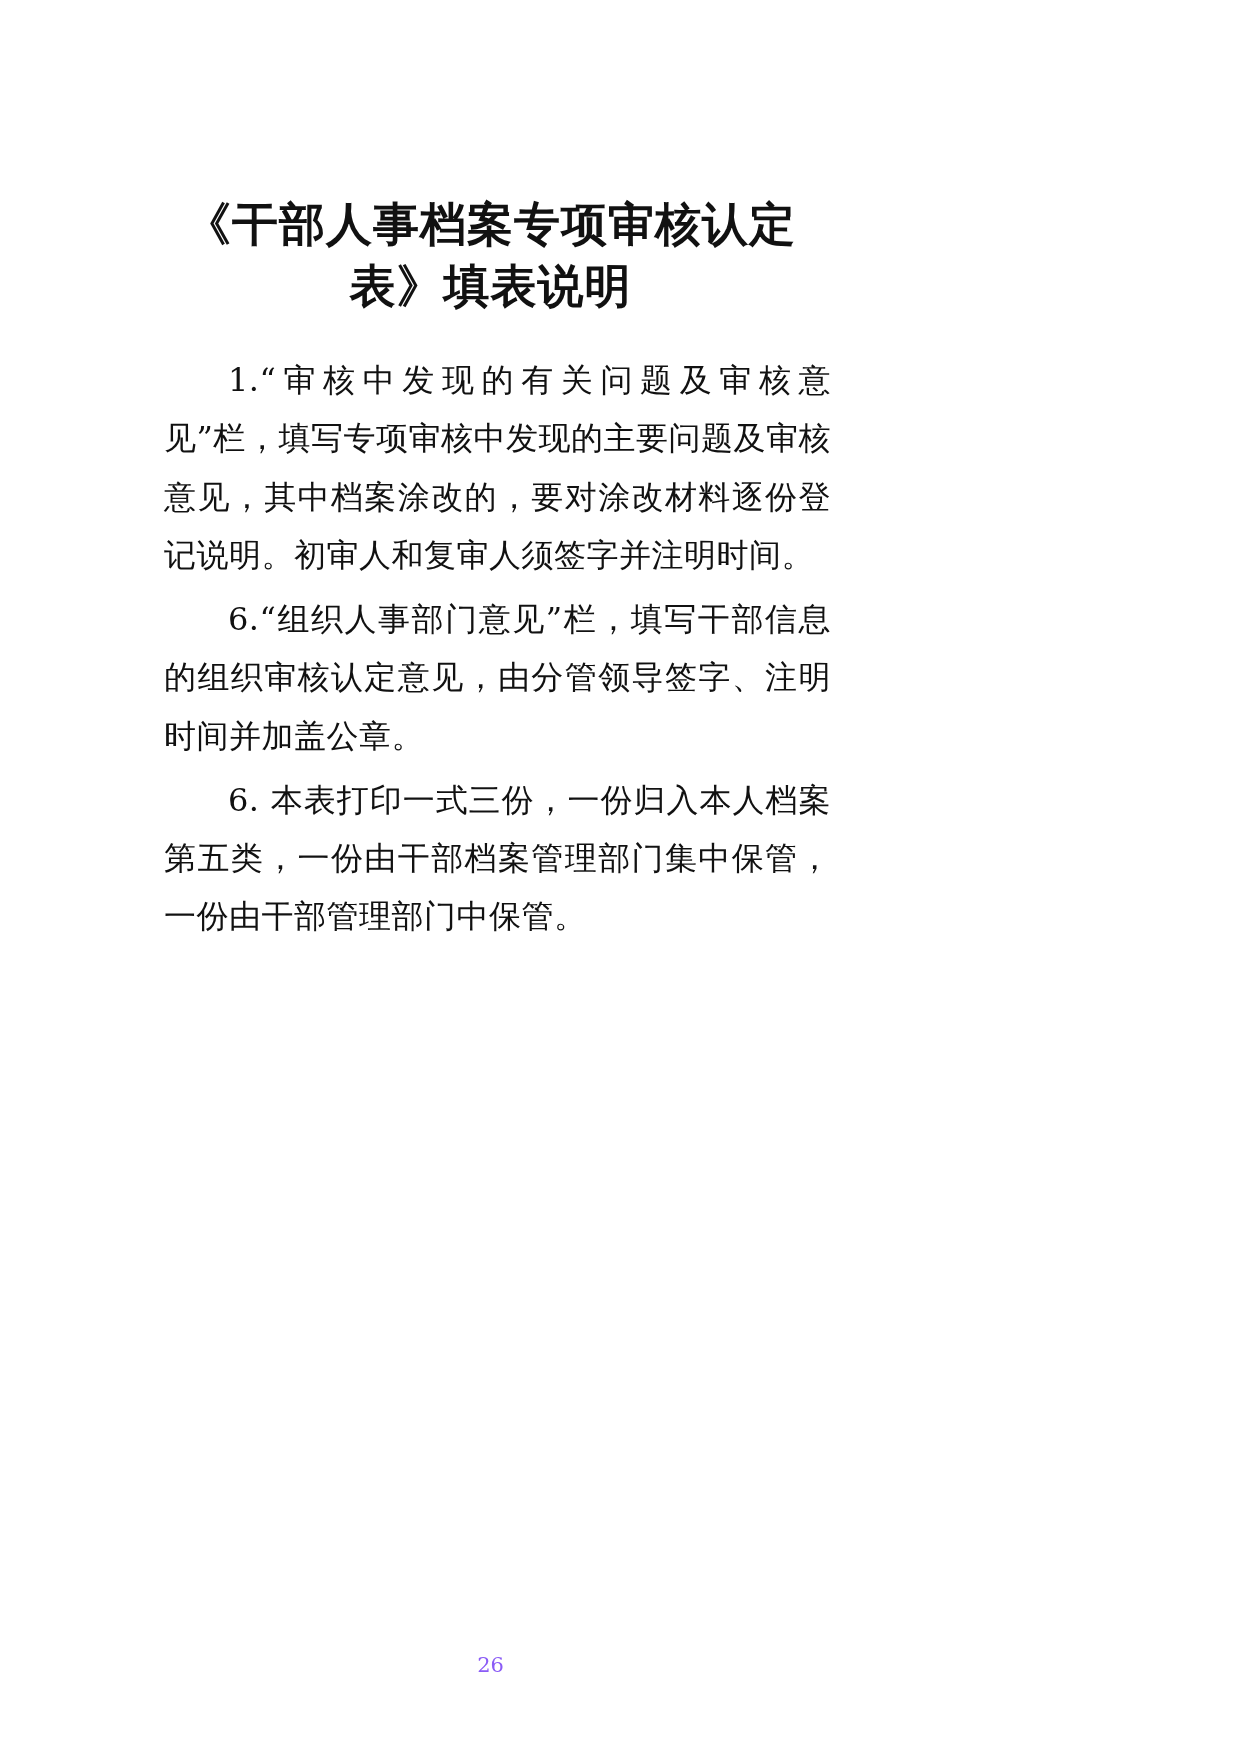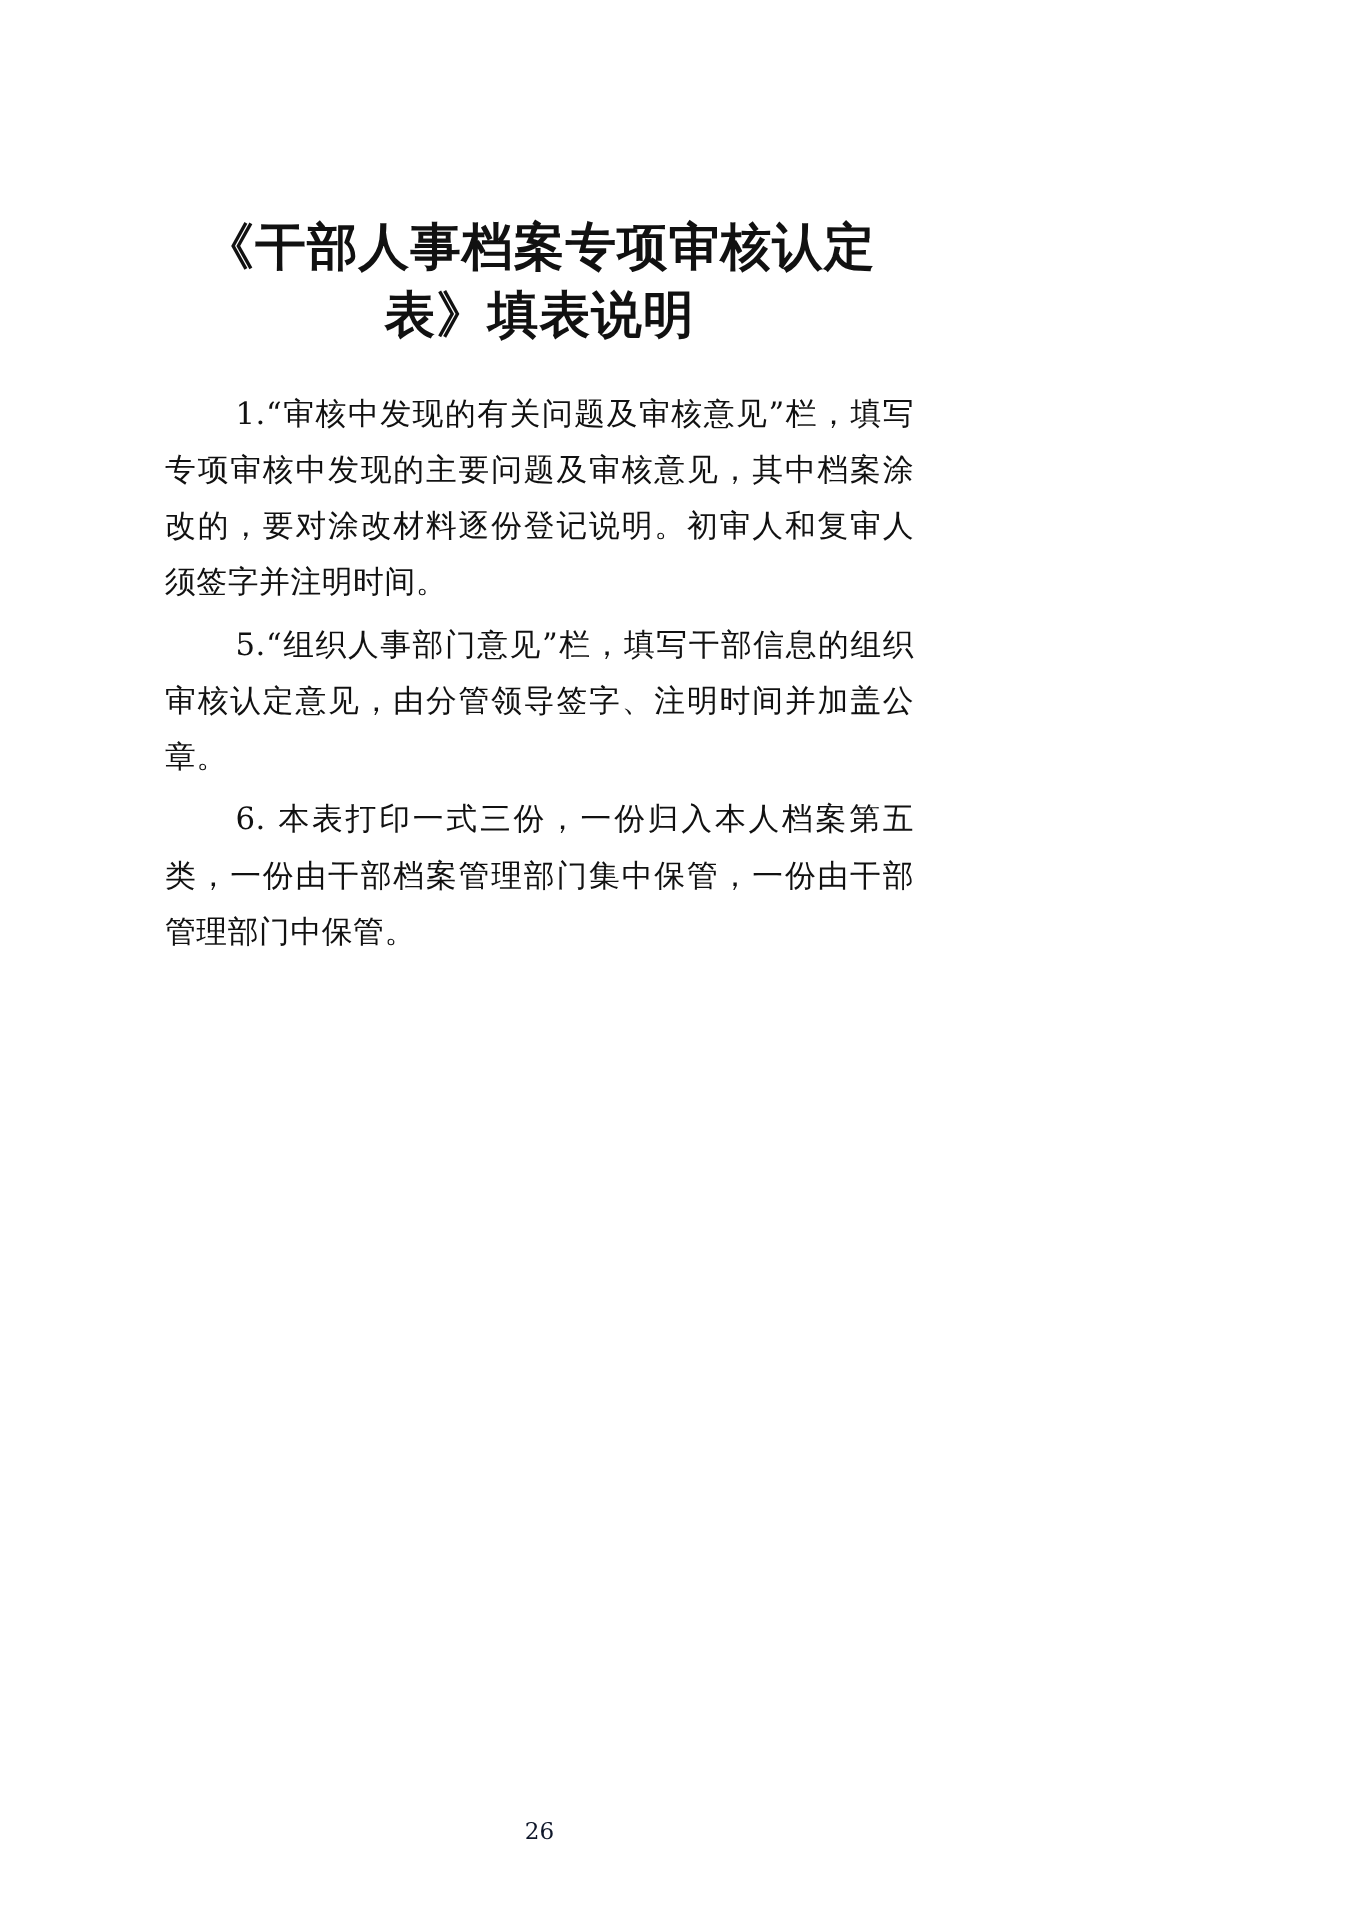--- a/index.html
+++ b/index.html
@@ -25,45 +25,45 @@
   .doc-title {
     text-align: center;
     font-size: 46px;
     font-weight: bold;
     letter-spacing: 1px;
     line-height: 1.35;
     margin: 18px 0 34px 0;
     font-family: "DejaVu Serif", "Liberation Serif", serif;
   }
   .para {
-    font-size: 28px;
+    font-size: 32px;
     line-height: 1.82;
     text-align: justify;
     text-justify: inter-ideograph;
-    margin: 0 0 6px 0;
+    margin: 0 0 6px 14px;
     text-indent: 64px;
     letter-spacing: 0.5px;
   }
   .page-number {
     position: absolute;
     left: 0;
     right: 0;
     bottom: 78px;
     text-align: center;
     font-size: 21px;
-    color: #0f172a;
+    color: #8b5cf6;
     font-family: "DejaVu Serif", "Liberation Serif", serif;
   }
 </style>
 </head>
 <body>
 
 <div class="page">
 
   <h1 class="doc-title">《干部人事档案专项审核认定表》填表说明</h1>
 
   <p class="para">1.“审核中发现的有关问题及审核意见”栏，填写专项审核中发现的主要问题及审核意见，其中档案涂改的，要对涂改材料逐份登记说明。初审人和复审人须签字并注明时间。</p>
-  <p class="para">5.“组织人事部门意见”栏，填写干部信息的组织审核认定意见，由分管领导签字、注明时间并加盖公章。</p>
+  <p class="para">6.“组织人事部门意见”栏，填写干部信息的组织审核认定意见，由分管领导签字、注明时间并加盖公章。</p>
   <p class="para">6. 本表打印一式三份，一份归入本人档案第五类，一份由干部档案管理部门集中保管，一份由干部管理部门中保管。</p>
 
   <div class="page-number">26</div>
 
 </div>
 
 </body></html>

